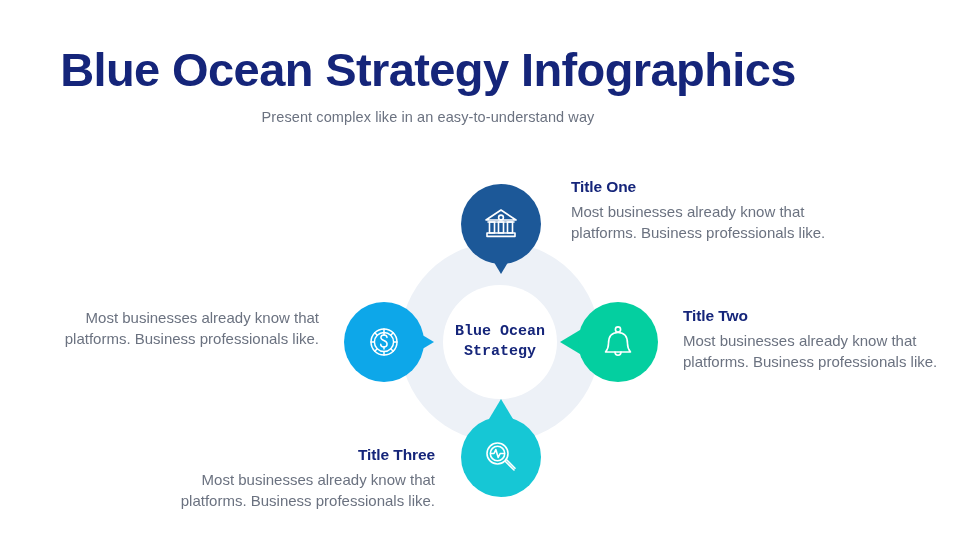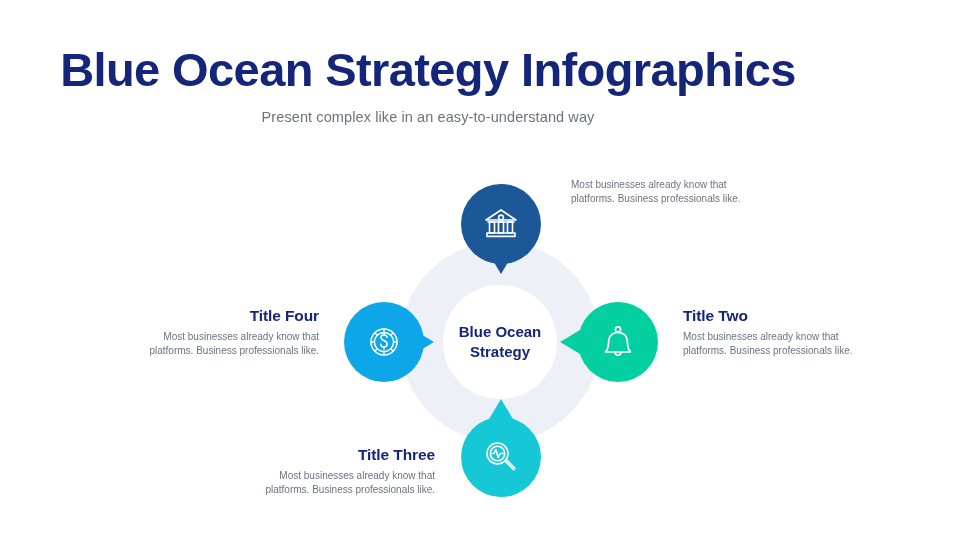--- a/index.html
+++ b/index.html
@@ -77,20 +77,21 @@
     align-items: center;
     justify-content: center;
     text-align: center;
   }
   .hub-label {
     font-size: 15px;
     font-weight: bold;
     color: #15257a;
     line-height: 1.35;
     white-space: pre-line;
+    font-family: Liberation Mono, monospace;
   }
 
   
   .bubble {
     position: absolute;
     width: 80px;
     height: 80px;
   }
   .bubble .disc {
     position: absolute;
@@ -150,21 +151,21 @@
     position: absolute;
   }
   .txt .t-title {
     font-size: 15.5px;
     font-weight: bold;
     color: #15257a;
     margin-bottom: 5px;
     letter-spacing: -0.1px;
   }
   .txt .t-body {
-    font-size: 10px;
+    font-size: 15px;
     color: #6b7280;
     line-height: 1.42;
     white-space: pre-line;
   }
 
   #txt-one   { left: 571px; top: 178px; width: 300px; text-align: left; }
   #txt-two   { left: 683px; top: 307px; width: 300px; text-align: left; }
   #txt-three { left: 135px; top: 446px; width: 300px; text-align: right; }
   #txt-four  { left: 19px;  top: 307px; width: 300px; text-align: right; }
 
@@ -251,35 +252,35 @@
           <path d="M24 16.6 C24 15 22.6 14 20.9 14 C19.2 14 17.9 15.1 17.9 16.6 C17.9 20.3 24.1 18.8 24.1 23 C24.1 24.8 22.7 26 20.9 26 C19.1 26 17.7 24.9 17.7 23.3"></path>
           <line x1="21" y1="12.2" x2="21" y2="14.2"></line>
           <line x1="21" y1="25.8" x2="21" y2="27.9"></line>
         </svg>
       </div>
     </div>
 
   </div>
 
   <div class="txt" id="txt-one">
+    <div class="t-title">Title One</div>
     <div class="t-body">Most businesses already know that
 platforms. Business professionals like.</div>
   </div>
 
   <div class="txt" id="txt-two">
     <div class="t-title">Title Two</div>
     <div class="t-body">Most businesses already know that
 platforms. Business professionals like.</div>
   </div>
 
   <div class="txt" id="txt-three">
     <div class="t-title">Title Three</div>
     <div class="t-body">Most businesses already know that
 platforms. Business professionals like.</div>
   </div>
 
   <div class="txt" id="txt-four">
-    <div class="t-title">Title Four</div>
     <div class="t-body">Most businesses already know that
 platforms. Business professionals like.</div>
   </div>
 
 </div>
 
 </body></html>

